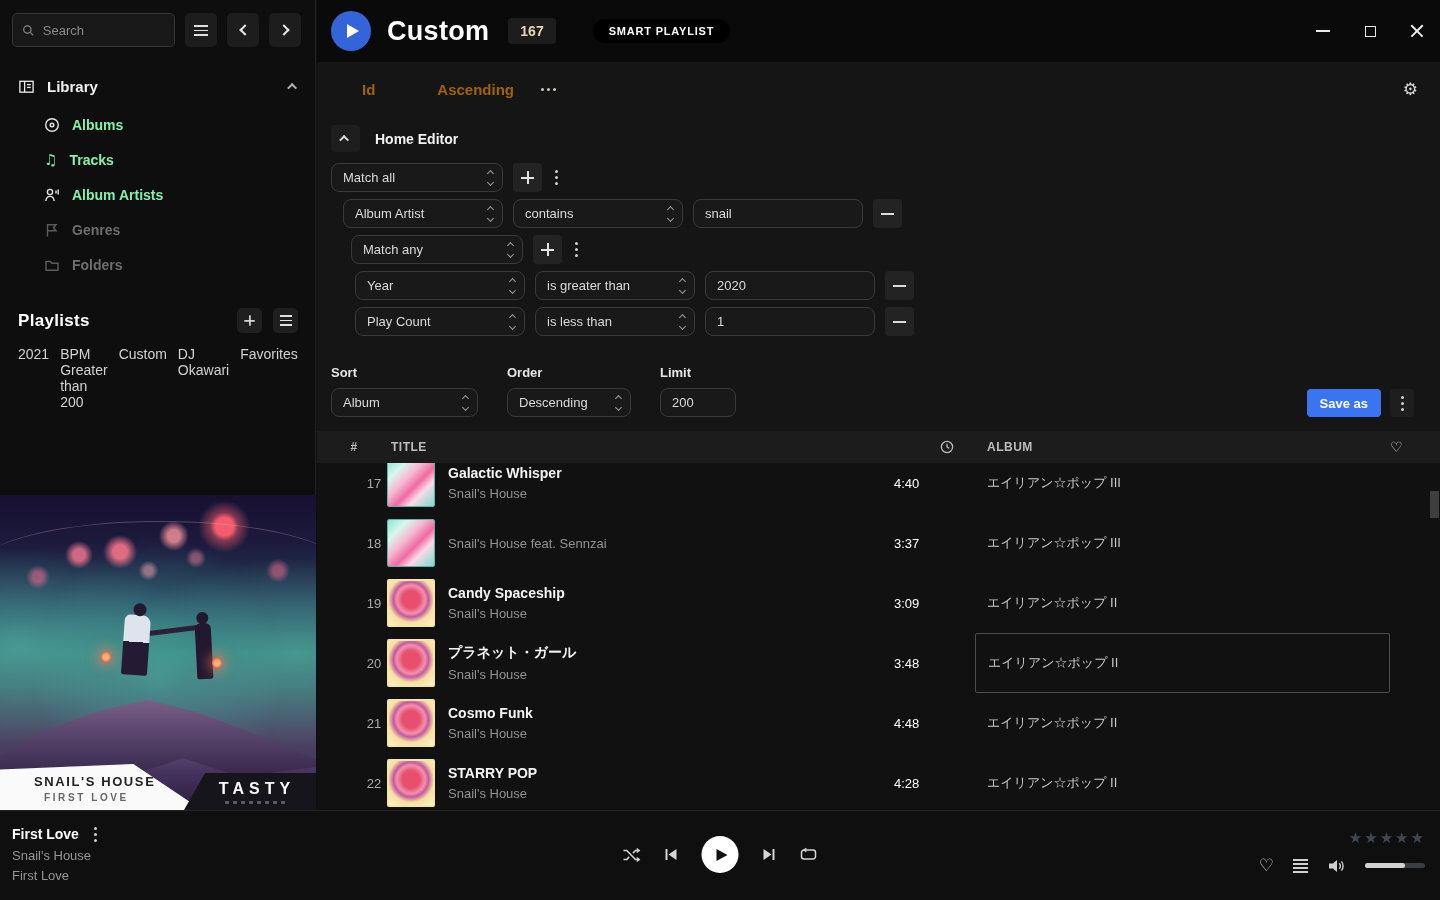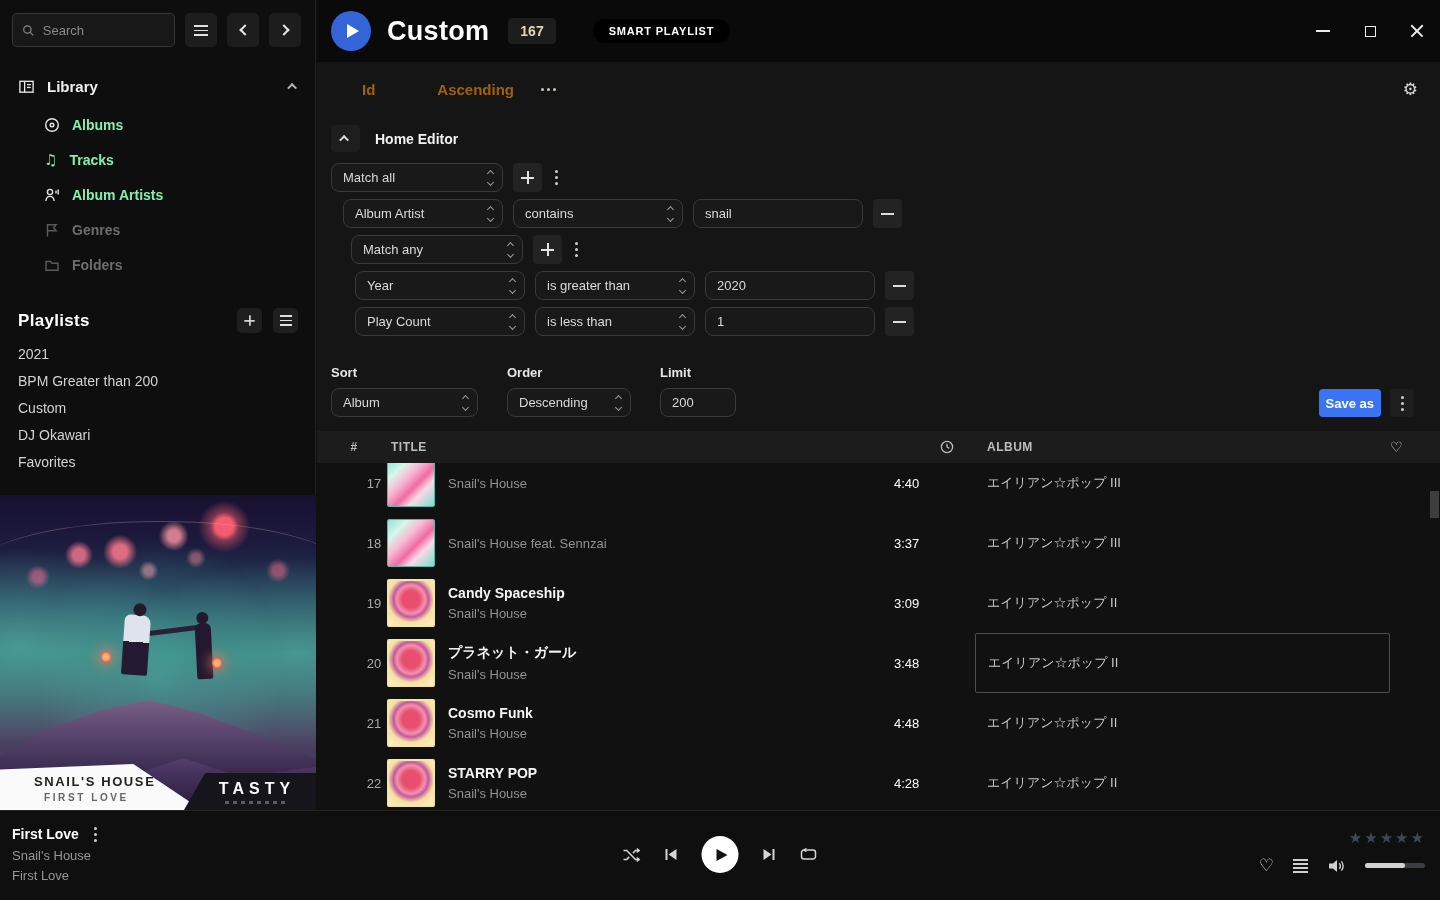--- a/index.html
+++ b/index.html
@@ -26,21 +26,21 @@
   .nav-item svg { flex:none; }
   .ml-auto { margin-left:auto; }
   .sub-items { padding:8px 0 0 44px; display:flex; flex-direction:column; gap:14px; }
   .sub-item { display:flex; gap:12px; align-items:center; font-size:14px; font-weight:700; color:#86efac; height:21px; cursor:pointer; }
   .sub-item.dim { color:#6e6e6e; }
   .sub-item.dim svg { opacity:.55; }
   .sub-item .glyph { font-size:15px; }
   .playlists-head { display:flex; align-items:center; padding:0 17px 0 18px; margin-top:33px; }
   .playlists-title { font-size:17px; font-weight:800; letter-spacing:.3px; }
   .mini-btn { width:25px; height:25px; background:#1f1f1f; border-radius:5px; display:flex; align-items:center; justify-content:center; cursor:pointer; }
-  .playlist-items { padding:13px 18px 0; display:flex; flex-direction:column; gap:11px; }
+  .playlist-items { padding:13px 18px 0; display:flex; flex-direction:row; gap:11px; }
   .playlist-item { font-size:14px; color:#d2d2d2; cursor:pointer; }
 
   
   .plus { position:relative; width:13px; height:13px; }
   .plus::before { content:""; position:absolute; left:5.5px; top:0; width:2px; height:13px; background:#e3e3e3; }
   .plus::after  { content:""; position:absolute; top:5.5px; left:0; height:2px; width:13px; background:#e3e3e3; }
   .plus.small { transform:scale(.8); }
   .minus-bar { width:13px; height:2px; background:#dcdcdc; }
   .kebab-v { display:flex; flex-direction:column; gap:3px; align-items:center; cursor:pointer; }
   .kebab-v i, .dots-h i { width:3px; height:3px; border-radius:50%; background:#d2c9ba; display:block; }
@@ -121,21 +121,21 @@
   .caret { display:flex; flex-direction:column; gap:4px; }
   .caret i { width:5px; height:5px; border-left:1.4px solid #9a9a9a; border-top:1.4px solid #9a9a9a; display:block; }
   .caret .up { transform:rotate(45deg); } .caret .dn { transform:rotate(-135deg); }
   input.ctl { padding:0 11px; outline:none; font-family:"Liberation Sans",sans-serif; }
   .w172{width:172px} .w160{width:160px} .w170{width:170px} .w147{width:147px} .w124{width:124px} .w76{width:76px}
   .sq-btn { width:29px; height:29px; background:#232323; border-radius:4px; display:flex; align-items:center; justify-content:center; cursor:pointer; flex:none; }
   .sort-row { display:flex; align-items:flex-end; margin-top:29px; position:relative;gap:20px; }
   .fgroup { display:flex; flex-direction:column; gap:8px; margin-right:9px; }
   .flabel { font-size:13px; font-weight:600; color:#e6e6e6; }
   .qe-actions { position:absolute; right:6px; bottom:0; display:flex; align-items:center; gap:9px; }
-  .save-btn { height:28px; background:#3b74f2; border:none; border-radius:4px; color:#fff; font-weight:700; font-size:13px; padding:0 7px; cursor:pointer; font-family:"Liberation Sans",sans-serif; }
+  .save-btn { height:28px; background:#3b74f2; border:none; border-radius:4px; color:#fff; font-weight:700; font-size:13px; padding:0 13px; cursor:pointer; font-family:"Liberation Sans",sans-serif; }
   .kebab-box { width:24px; height:28px; background:#1e1e1e; border-radius:4px; display:flex; align-items:center; justify-content:center; }
 
   
   .table-head { margin-top:14px; height:32px; background:#1c1c1c; display:flex; align-items:center; font-size:12px; font-weight:700; color:#bdbdbd; letter-spacing:.5px; }
   .c-num { width:74px; text-align:center; }
   .c-title { flex:1; }
   .c-dur { width:60px; display:flex; justify-content:flex-end; }
   .c-album { width:415px; margin-left:21px; padding-left:12px; }
   .c-heart { width:50px; font-size:14px; font-weight:400; color:#cfcfcf; }
   .tbody { height:353px; overflow:hidden; background:#111; position:relative; }
@@ -472,20 +472,21 @@
       <span class="c-album">ALBUM</span>
       <span class="c-heart glyph">♡</span>
     </div>
 
     <div class="tbody">
       <div class="rows">
         <div class="trow">
           <span class="r-num">17</span>
           <span class="r-thumb thumb-a"></span>
           <span class="r-titleblock">
+              <span class="r-title">Galactic Whisper</span>
               <span class="r-artist">Snail's House</span>
             </span>
           <span class="r-dur">4:40</span>
           <span class="r-album">エイリアン☆ポップ III</span>
           <span class="r-heartcol"></span>
         </div>
         <div class="trow">
           <span class="r-num">18</span>
           <span class="r-thumb thumb-a"></span>
           <span class="r-titleblock">

